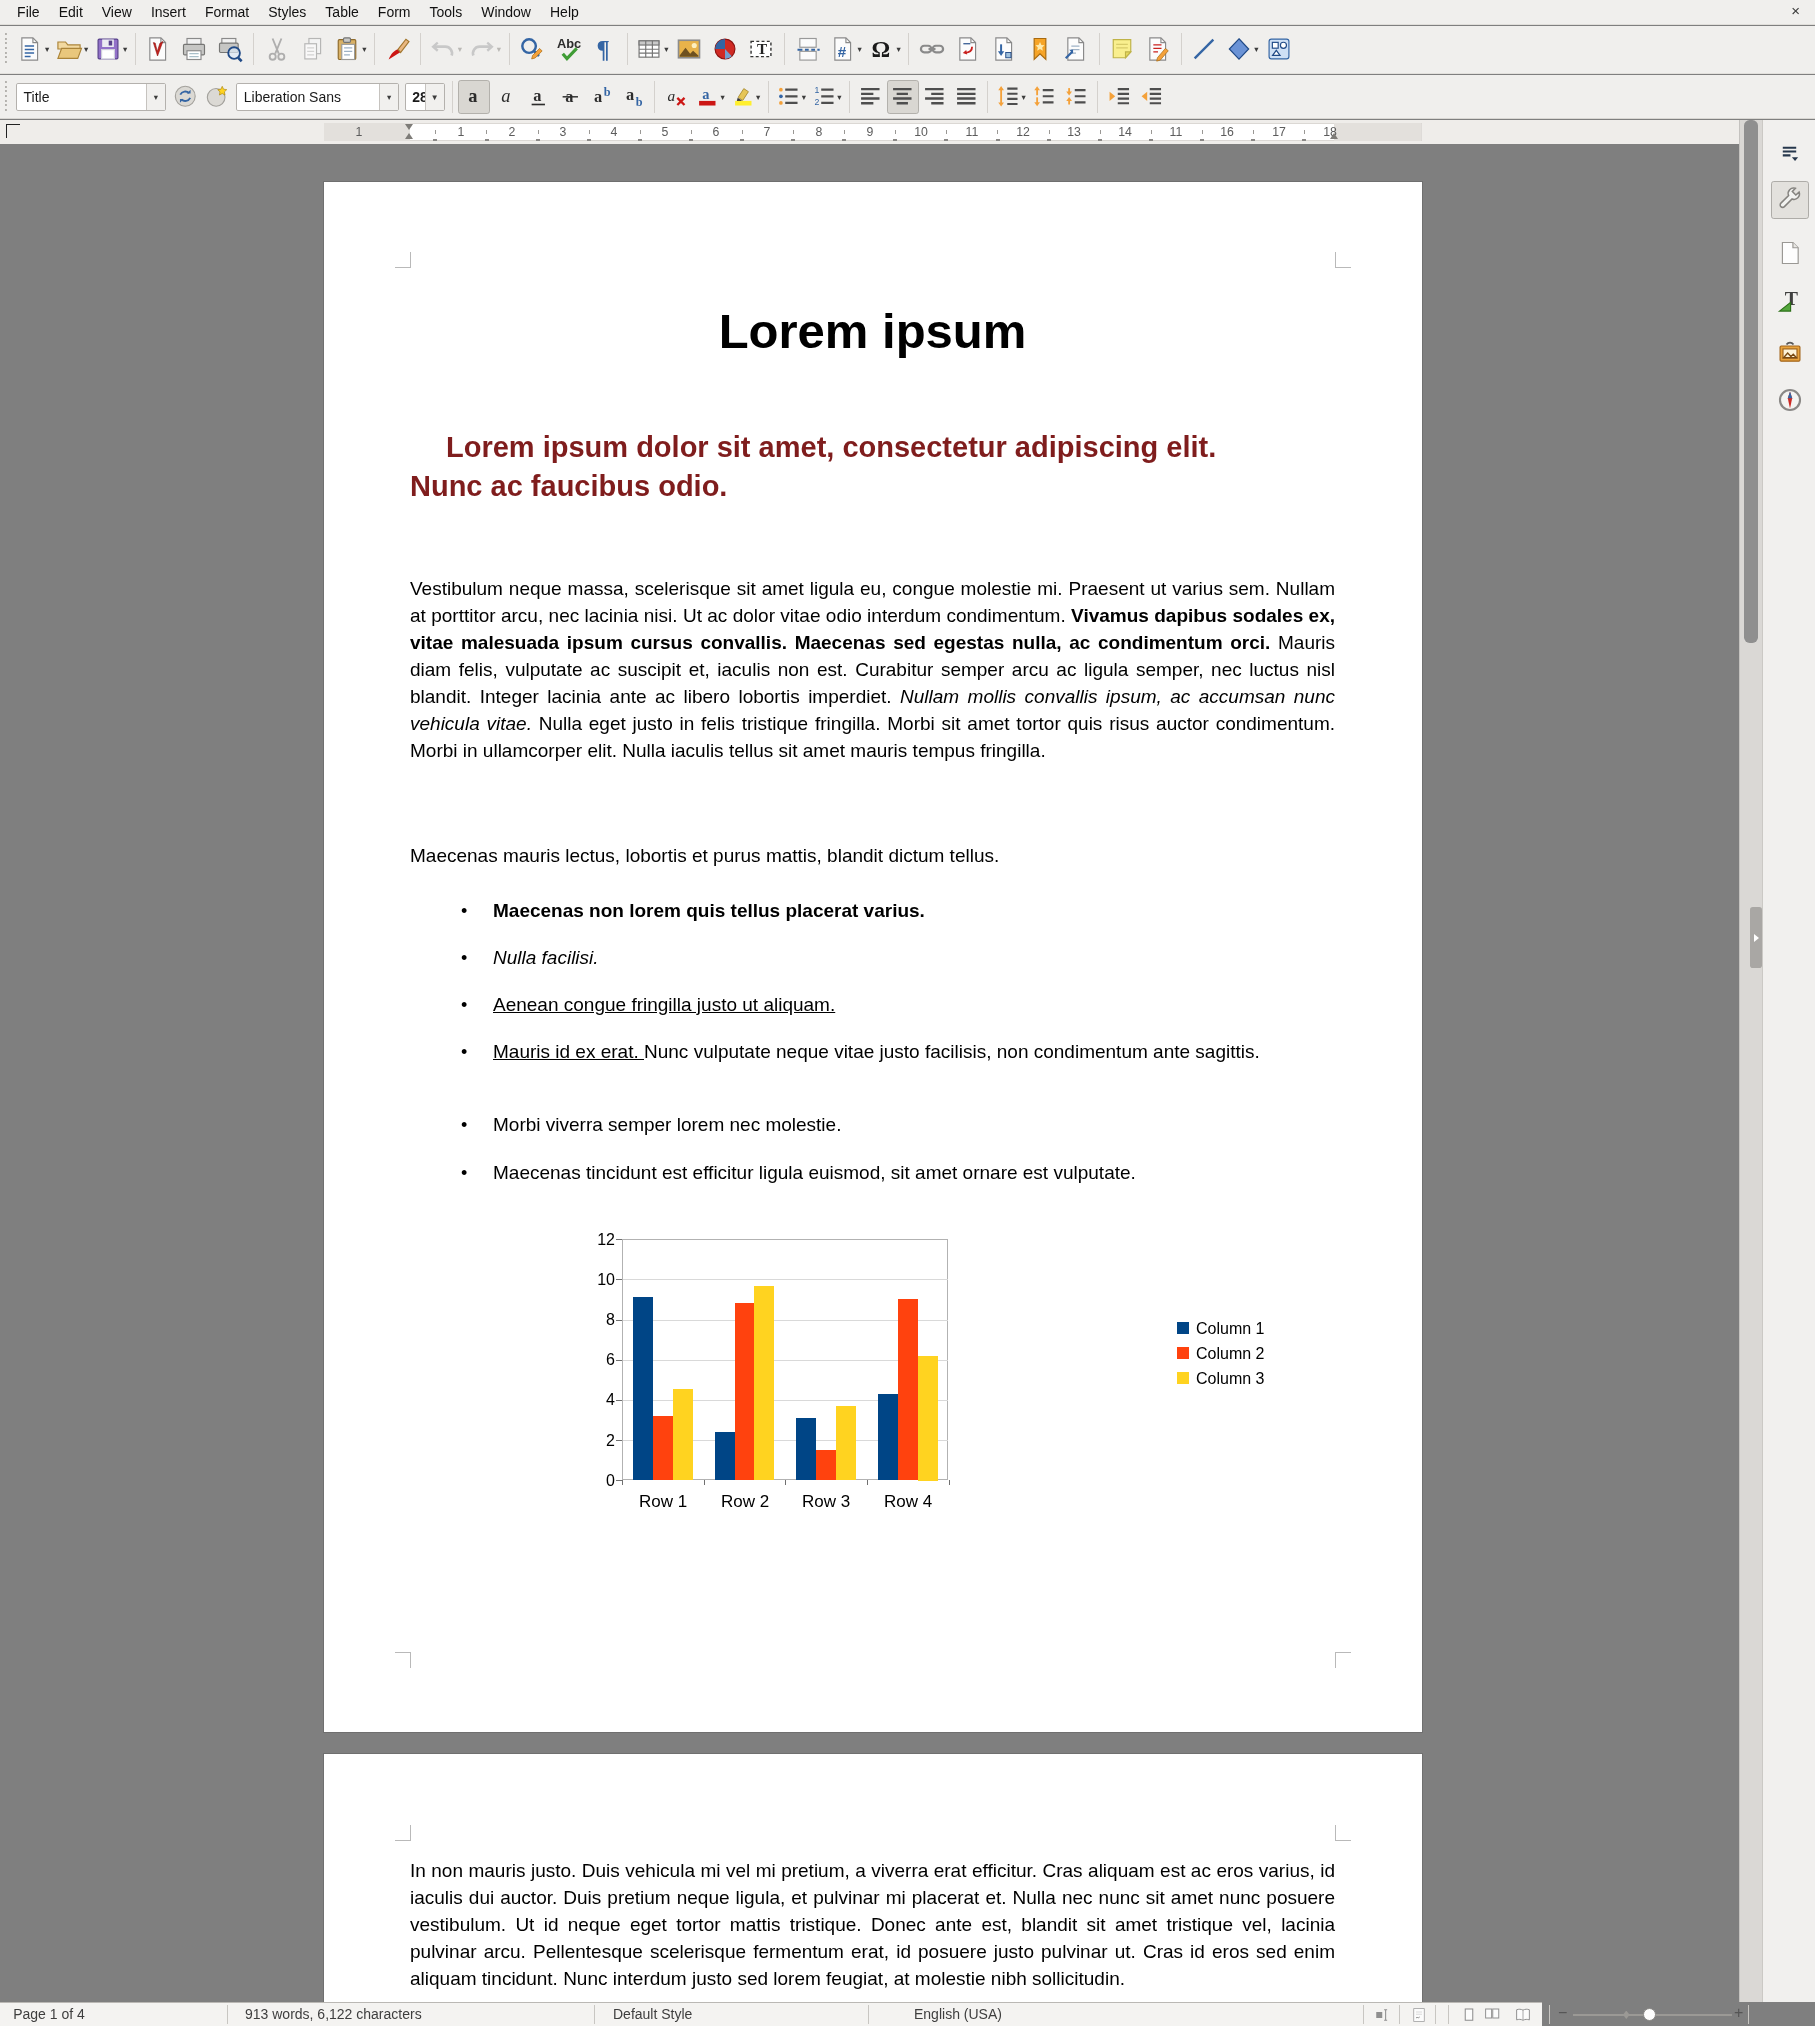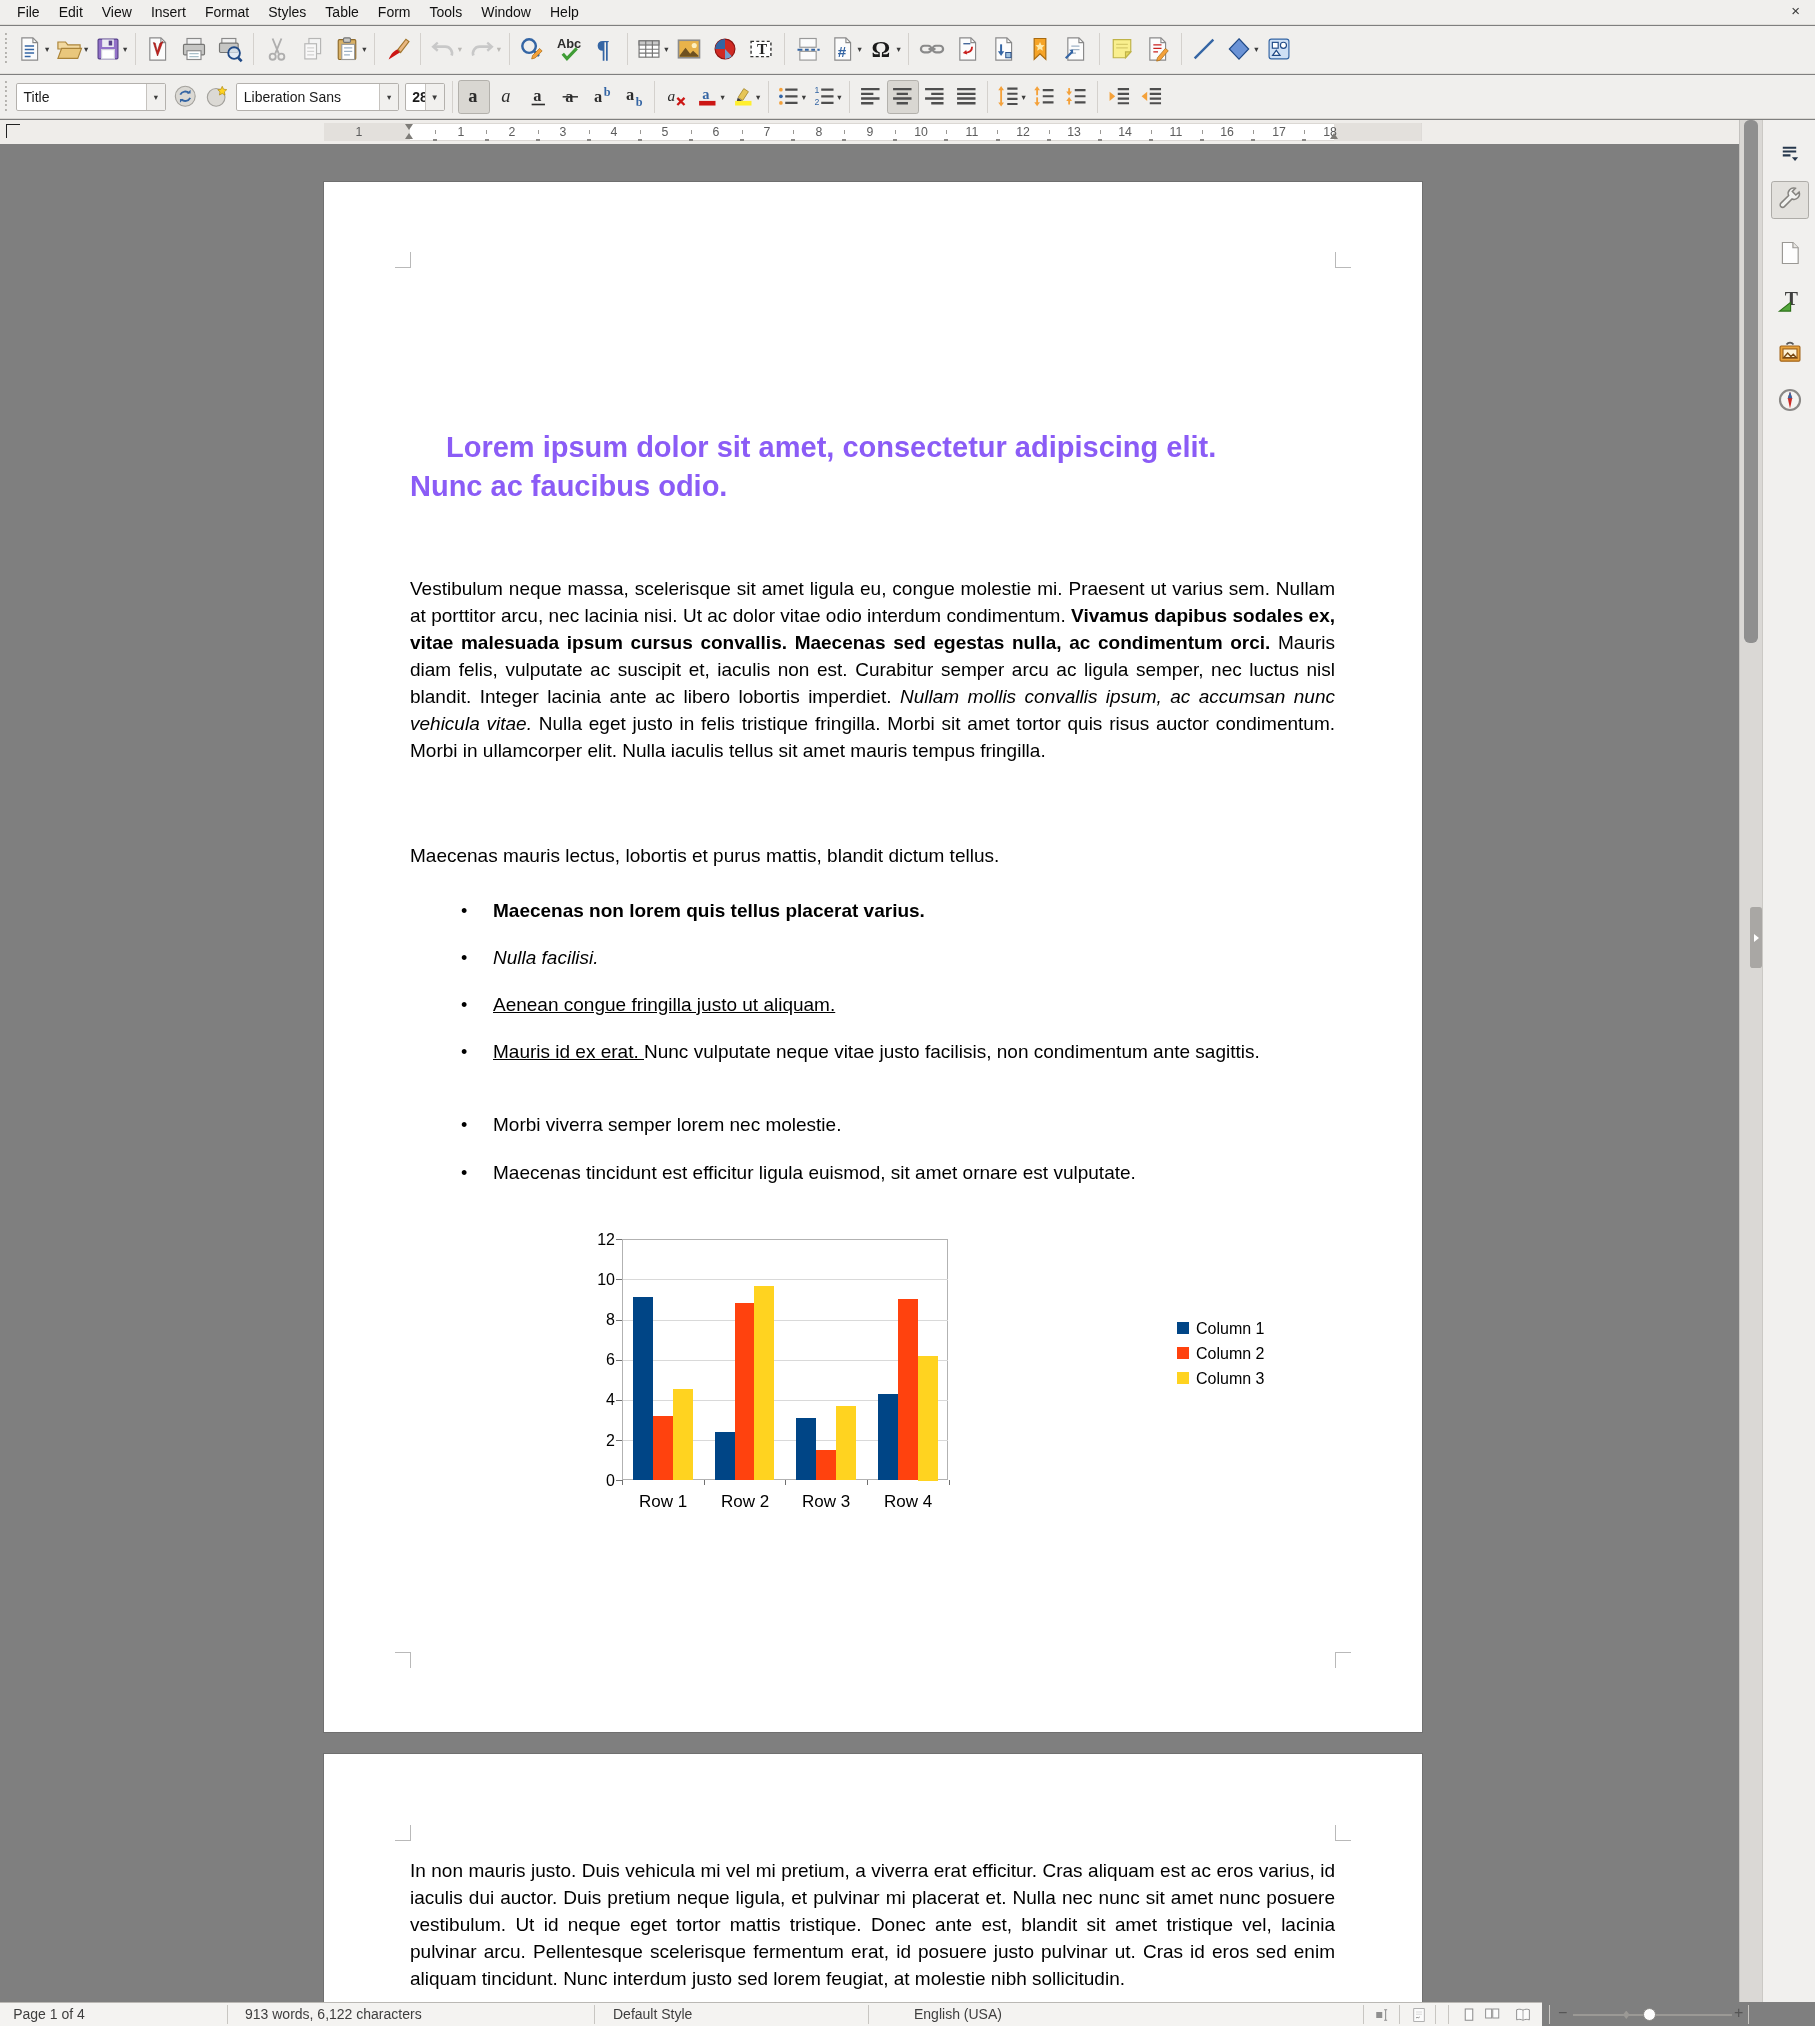--- a/index.html
+++ b/index.html
@@ -43,21 +43,21 @@
   .page{position:absolute;left:324px;width:1098px;background:#fff;box-shadow:0 0 0 0.9px #6e6e6e;}
   #page1{top:38px;height:1550px;}
   #page2{top:1610px;height:1230px;}
   .corner{position:absolute;width:15px;height:15px;}
   .c-tl{border-right:0.9px solid #b9b9b9;border-bottom:0.9px solid #b9b9b9;}
   .c-tr{border-left:0.9px solid #b9b9b9;border-bottom:0.9px solid #b9b9b9;}
   .c-bl{border-right:0.9px solid #b9b9b9;border-top:0.9px solid #b9b9b9;}
   .c-br{border-left:0.9px solid #b9b9b9;border-top:0.9px solid #b9b9b9;}
   .doc-title{position:absolute;left:86px;width:925px;top:121px;font-size:49px;font-weight:bold;text-align:center;color:#000;}
   .doc-subtitle{position:absolute;left:86px;width:825px;top:246px;font-size:29px;line-height:39px;font-weight:bold;
-                text-indent:36px;color:#8b5cf6;}
+                text-indent:36px;color:#7f1d1d;}
   .body-text{font-size:19px;line-height:27px;color:#000;}
   .just{text-align:justify;}
   #para1{position:absolute;left:86px;width:925px;top:393px;}
   #para2{position:absolute;left:86px;width:925px;top:660px;}
   .bullet-item{position:absolute;left:137px;width:873px;}
   .bullet-dot{position:absolute;left:0;top:0.9px;font-size:18px;}
   .bullet-text{margin-left:32px;width:841px;}
   b.run{font-weight:bold;}
   i.run{font-style:italic;}
   .u{text-decoration:underline;}
@@ -692,20 +692,21 @@
     <div class="indent-marker" style="left: 405px; top: 13.2px; border-left: 4.7px solid rgba(0, 0, 0, 0); border-right: 4.7px solid rgba(0, 0, 0, 0); border-bottom: 6.6px solid rgb(126, 124, 120);"></div>
     <div class="indent-marker" style="left: 1330px; top: 13.2px; border-left: 4.7px solid rgba(0, 0, 0, 0); border-right: 4.7px solid rgba(0, 0, 0, 0); border-bottom: 6.6px solid rgb(126, 124, 120);"></div>
   </div>
 
 <div id="docarea">
   <div id="page1" class="page">
     <div class="corner c-tl" style="left:71px;top:70px"></div>
     <div class="corner c-tr" style="left:1011px;top:70px"></div>
     <div class="corner c-bl" style="left:71px;top:1470px"></div>
     <div class="corner c-br" style="left:1011px;top:1470px"></div>
+    <div class="doc-title">Lorem ipsum</div>
     <div class="doc-subtitle">Lorem ipsum dolor sit amet, consectetur adipiscing elit. Nunc ac faucibus odio.</div>
     <div id="para1" class="body-text just"><span>Vestibulum neque massa, scelerisque sit amet ligula eu, congue molestie mi. Praesent ut varius sem. Nullam at porttitor arcu, nec lacinia nisi. Ut ac dolor vitae odio interdum condimentum. </span><b class="run">Vivamus dapibus sodales ex, vitae malesuada ipsum cursus convallis. Maecenas sed egestas nulla, ac condimentum orci. </b><span>Mauris diam felis, vulputate ac suscipit et, iaculis non est. Curabitur semper arcu ac ligula semper, nec luctus nisl blandit. Integer lacinia ante ac libero lobortis imperdiet. </span><i class="run">Nullam mollis convallis ipsum, ac accumsan nunc vehicula vitae. </i><span>Nulla eget justo in felis tristique fringilla. Morbi sit amet tortor quis risus auctor condimentum. Morbi in ullamcorper elit. Nulla iaculis tellus sit amet mauris tempus fringilla.</span></div>
     <div id="para2" class="body-text">Maecenas mauris lectus, lobortis et purus mattis, blandit dictum tellus.</div>
     <div id="bullets">
         <div class="bullet-item body-text" style="top: 715px;">
           <span class="bullet-dot">•</span>
           <div class="bullet-text"><b class="run">Maecenas non lorem quis tellus placerat varius.</b></div>
         </div>
         <div class="bullet-item body-text" style="top: 762px;">
           <span class="bullet-dot">•</span>

